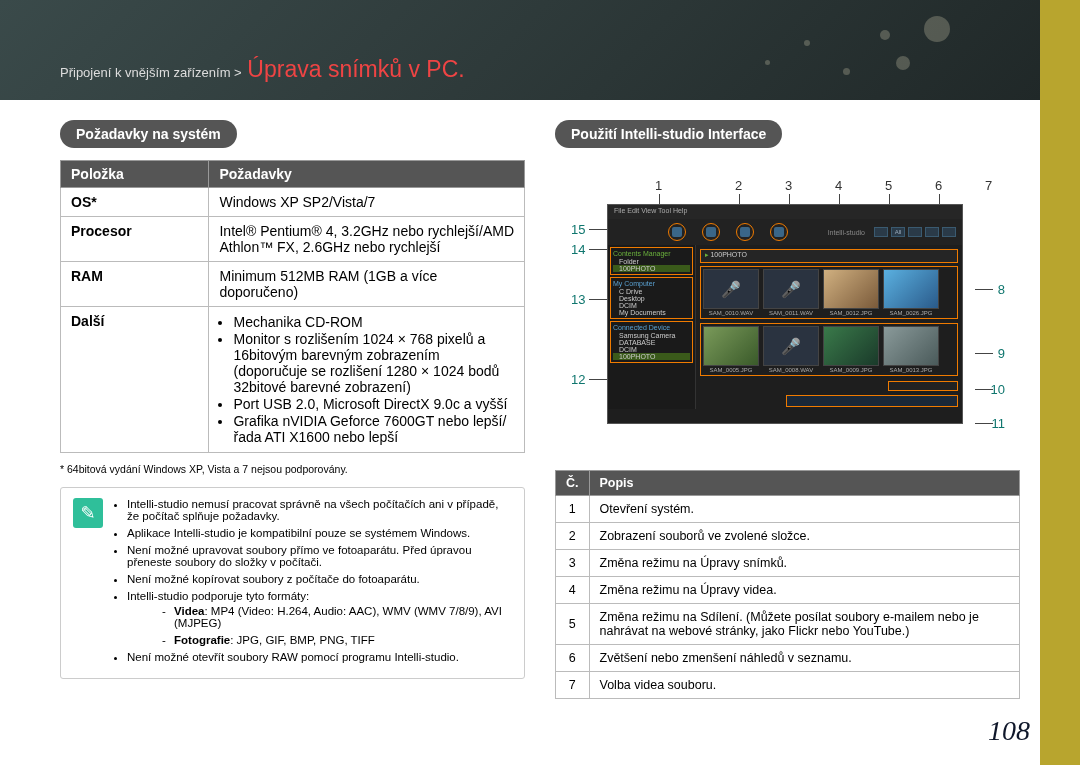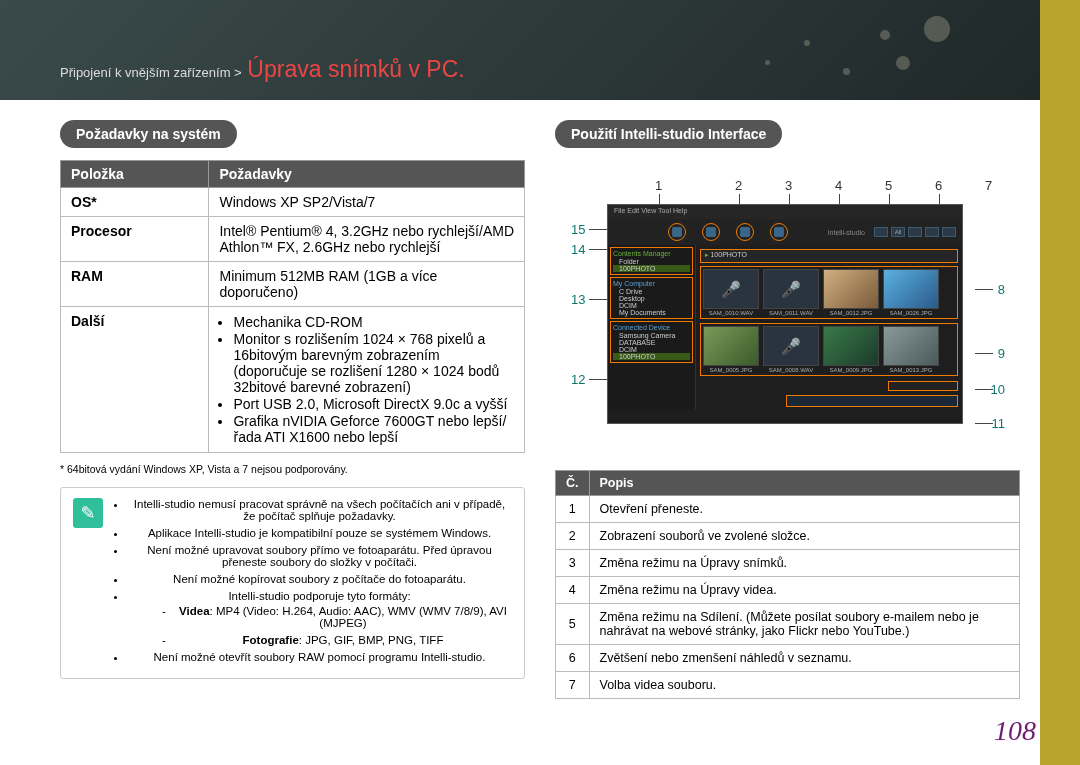--- a/index.html
+++ b/index.html
@@ -91,21 +91,21 @@
     width: 30px; height: 30px;
     background: #2fbf9a;
     border-radius: 3px;
     color: #fff;
     display:flex; align-items:center; justify-content:center;
     font-size: 18px;
     flex-shrink:0;
     margin-right: 10px;
   }
   .note-box ul { margin-left: 14px; }
-  .note-box ul li { margin-bottom: 5px; text-align: center; }
+  .note-box ul li { margin-bottom: 5px; }
   .note-box ul.sub { margin-top:3px;margin-left:45px;}
   .note-box ul.sub li { list-style: none; position:relative; margin-left:2px; }
   .note-box ul.sub li::before { content:"- "; position:absolute; left:-12px;}
   
   .diagram {
     position: relative;
     width: 460px;
     height: 280px;
     margin: 14px 0 16px 0;
   }
@@ -159,25 +159,25 @@
   table.desc th {
     background: #555; color:#fff; text-align:left;
     padding:5px 10px; border:1px solid #999; font-weight:bold;
   }
   table.desc td {
     padding: 6px 10px; border:1px solid #bbb;
   }
   table.desc td.n { width: 32px; text-align:center;}
   .page-num {
     position:absolute;
-    right: 44px; bottom: 18px;
+    right: 50px; bottom: 18px;
     font-family: Georgia, 'Times New Roman', serif;
     font-style: italic;
     font-size: 28px;
-    color: #701a75;
+    color: #0f172a;
   }
 </style>
 </head>
 <body>
 
 <div class="dark-header">
   <div class="header-decor">
     <span class="dot" style="width:26px;height:26px;top:10px;right:10px;"></span>
     <span class="dot" style="width:14px;height:14px;top:50px;right:50px;"></span>
     <span class="dot" style="width:10px;height:10px;top:24px;right:70px;"></span>
@@ -386,21 +386,21 @@
     </div>
 
     <table class="desc">
       <tbody>
           <tr>
         <th style="width:32px;">Č.</th>
         <th>Popis</th>
       </tr>
       <tr>
             <td class="n">1</td>
-            <td>Otevření přeneste.</td>
+            <td>Otevření systém.</td>
           </tr>
       <tr>
             <td class="n">2</td>
             <td>Zobrazení souborů ve zvolené složce.</td>
           </tr>
       <tr>
             <td class="n">3</td>
             <td>Změna režimu na Úpravy snímků.</td>
           </tr>
       <tr>

